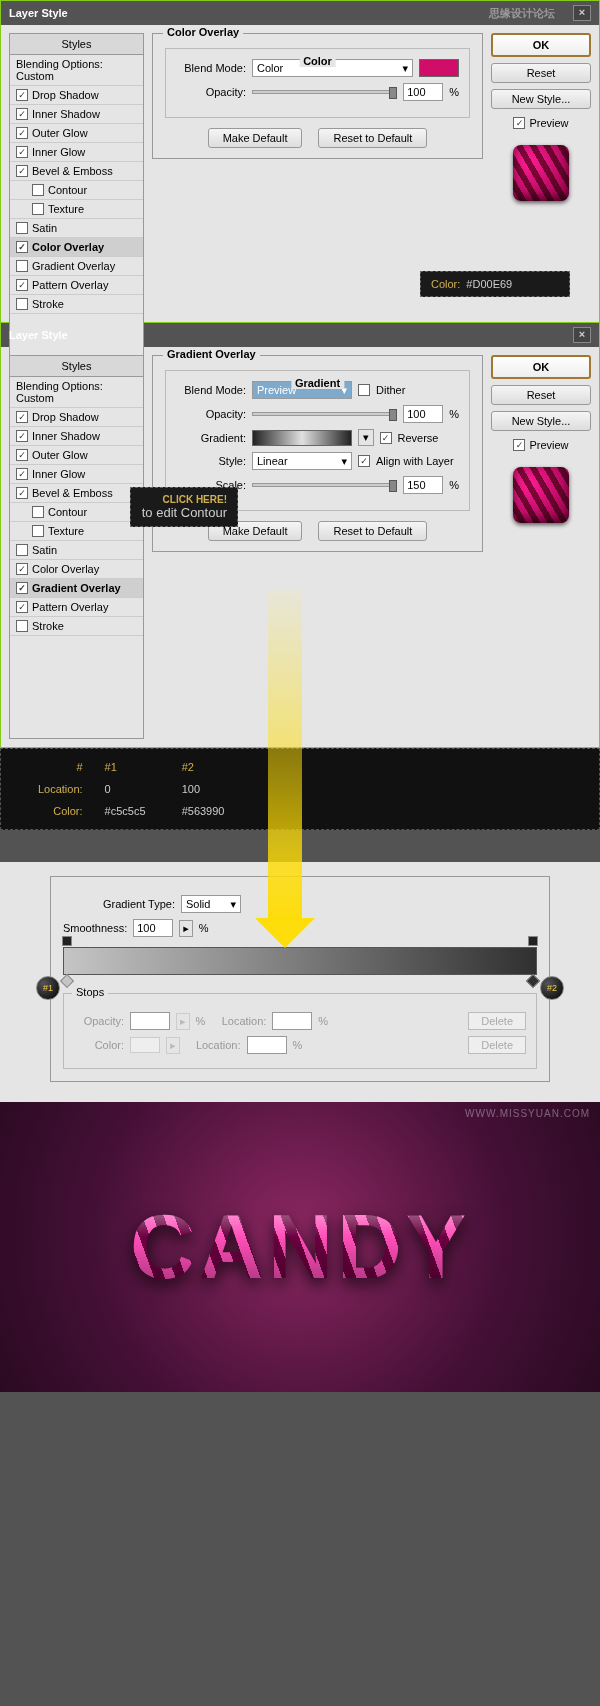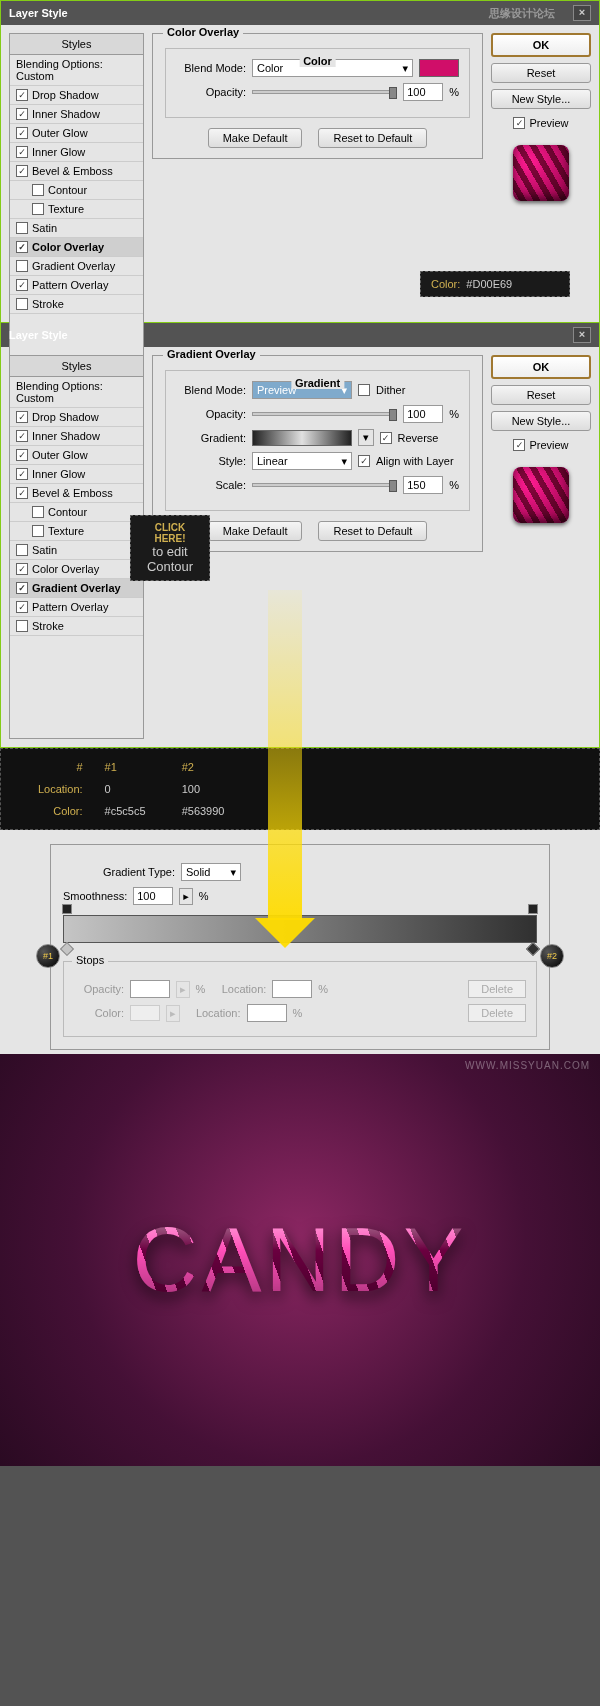--- a/index.html
+++ b/index.html
@@ -32,48 +32,48 @@
 .btn { border: 1px solid #999; background: linear-gradient(#f5f5f5,#ddd); padding: 3px 14px; border-radius: 3px; cursor: pointer; }
 .right-panel { width: 100px; display: flex; flex-direction: column; gap: 6px; align-items: stretch; }
 .ok-btn { border: 2px solid #a07830; background: linear-gradient(#fff,#eee); padding: 4px; text-align: center; border-radius: 3px; font-weight: bold; cursor: pointer; }
 .side-btn { border: 1px solid #999; background: linear-gradient(#f5f5f5,#ddd); padding: 3px; text-align: center; border-radius: 3px; cursor: pointer; }
 .preview-chk { display: flex; align-items: center; justify-content: center; gap: 4px; margin-top: 2px; }
 .preview-img { margin: 10px auto; width: 56px; height: 56px; border-radius: 8px; background: radial-gradient(circle at 30% 30%, #ff3db0, #8a0050); box-shadow: inset 0 -4px 8px rgba(0,0,0,0.5), 0 2px 4px rgba(0,0,0,0.6); position: relative; overflow: hidden; }
 .preview-img::after { content:""; position:absolute; inset:0; background: repeating-linear-gradient(60deg, rgba(255,80,200,0.8) 0 6px, rgba(120,0,70,0.9) 6px 12px); border-radius: 8px; mix-blend-mode: multiply; }
 .tooltip-dk { background: #1a1a1a; border: 1px dashed #666; color: #ccc; padding: 6px 10px; font-size: 11px; }
 .tooltip-color { position: relative; left: 420px; top: -155px; width: 150px; display: flex; align-items: center; gap: 6px; }
 .tooltip-color .key { color: #d0b050; }
-.click-here { position: absolute; left: 130px; top: 515px; width: 80px; text-align: center; z-index: 10; }
+.click-here { position: absolute; left: 130px; top: 487px; width: 108px; text-align: right; z-index: 10; }
 .click-here .t1 { color: #d0b050; font-weight: bold; font-size: 10px; }
 .click-here .t2 { color: #ccc; font-size: 13px; }
 .grad-strip { height: 16px; border: 1px solid #666; background: linear-gradient(90deg,#222,#e0e0e0,#222); width: 100px; }
 .angle-dial { width: 28px; height: 28px; border: 1px solid #999; border-radius: 50%; background: #fff; position: relative; }
 .angle-dial::after { content:""; position:absolute; left:50%; top:50%; width:10px; height:1px; background:#333; transform-origin:0 0; transform: rotate(-90deg); }
 
 .grad-table { background: #111; border: 1px dashed #555; padding: 6px 10px; color: #ccc; }
 .grad-table table { width: 240px; }
 .grad-table td { padding: 4px 10px; }
 .grad-table .hdr { color: #d0b050; text-align: right; }
 
 .arrow { position: absolute; left: 268px; top: 590px; width: 34px; height: 330px; background: linear-gradient(rgba(255,240,100,0.1), rgba(255,220,0,0.95)); z-index: 5; }
 .arrow::after { content:""; position:absolute; bottom:-28px; left:-13px; border-left:30px solid transparent; border-right:30px solid transparent; border-top:30px solid rgba(255,220,0,0.95); }
 
-.grad-editor { background: #e5e5e5; padding: 14px 50px 4px; }
+.grad-editor { background: #e5e5e5; padding: 14px 50px 20px; margin-top: 32px; }
 .ge-field { border: 1px solid #999; padding: 12px; position: relative; }
 .grad-bar { height: 28px; border: 1px solid #555; background: linear-gradient(90deg,#c5c5c5,#303030); margin: 10px 0; position: relative; }
 .stop-top { position: absolute; top: -12px; width: 10px; height: 10px; background: #222; border: 1px solid #888; }
 .stop-bot { position: absolute; bottom: -12px; width: 10px; height: 10px; background: #222; border: 1px solid #888; transform: rotate(45deg); }
 .stop-badge { position: absolute; width: 24px; height: 24px; border-radius: 50%; background: radial-gradient(circle at 30% 30%, #555, #000); color: #eec84a; font-size: 9px; display:flex; align-items:center; justify-content:center; border: 1px solid #888; }
 .stops-field { border: 1px solid #bbb; padding: 12px 10px 8px; margin-top: 18px; position: relative; }
 .stops-title { position: absolute; top: -8px; left: 8px; background: #e5e5e5; padding: 0 4px; }
 .disabled { color: #999; }
 .del-btn { border: 1px solid #bbb; background: #eee; padding: 2px 12px; color: #aaa; }
 
-.candy-wrap { height: 412px; background: radial-gradient(circle at 50% 45%, #8c2763, #451036 60%, #2a0a22); display: flex; align-items: center; justify-content: center; position: relative; }
-.candy-text { font-family: Arial Black, sans-serif; font-size: 90px; font-weight: 400; letter-spacing: 4px; color: transparent; background: repeating-linear-gradient(70deg, #ff4fb9 0 10px, #6b0040 10px 20px); -webkit-background-clip: text; background-clip: text; filter: drop-shadow(0 6px 8px rgba(0,0,0,0.7)); position: relative; }
+.candy-wrap { height: 290px; background: radial-gradient(circle at 50% 45%, #8c2763, #451036 60%, #2a0a22); display: flex; align-items: center; justify-content: center; position: relative; }
+.candy-text { font-family: Arial Black, sans-serif; font-size: 90px; font-weight: 700; letter-spacing: 4px; color: transparent; background: repeating-linear-gradient(70deg, #ff4fb9 0 10px, #6b0040 10px 20px); -webkit-background-clip: text; background-clip: text; filter: drop-shadow(0 6px 8px rgba(0,0,0,0.7)); position: relative; }
 .candy-text::after { content: attr(data-txt); position:absolute; left:0; top:0; color: transparent; background: linear-gradient(180deg, rgba(255,255,255,0.6), rgba(255,255,255,0) 40%, rgba(0,0,0,0.4)); -webkit-background-clip: text; background-clip: text; }
 .wm-bottom { position: absolute; top: 6px; right: 10px; color: rgba(255,255,255,0.35); font-size: 10px; letter-spacing: 1px; }
 .wrap { position: relative; }
 </style>
 </head>
 <body>
 
 <div class="wrap">
 
 <div class="dialog">

